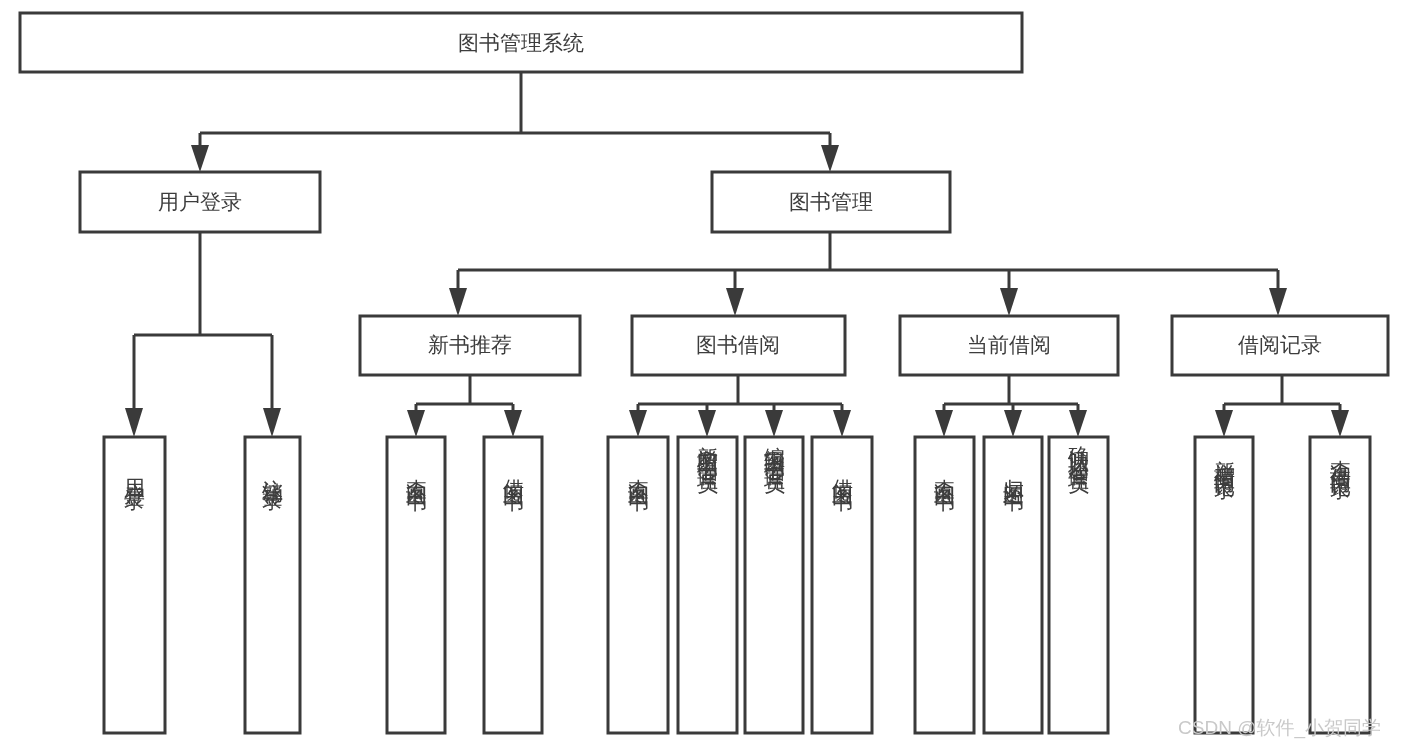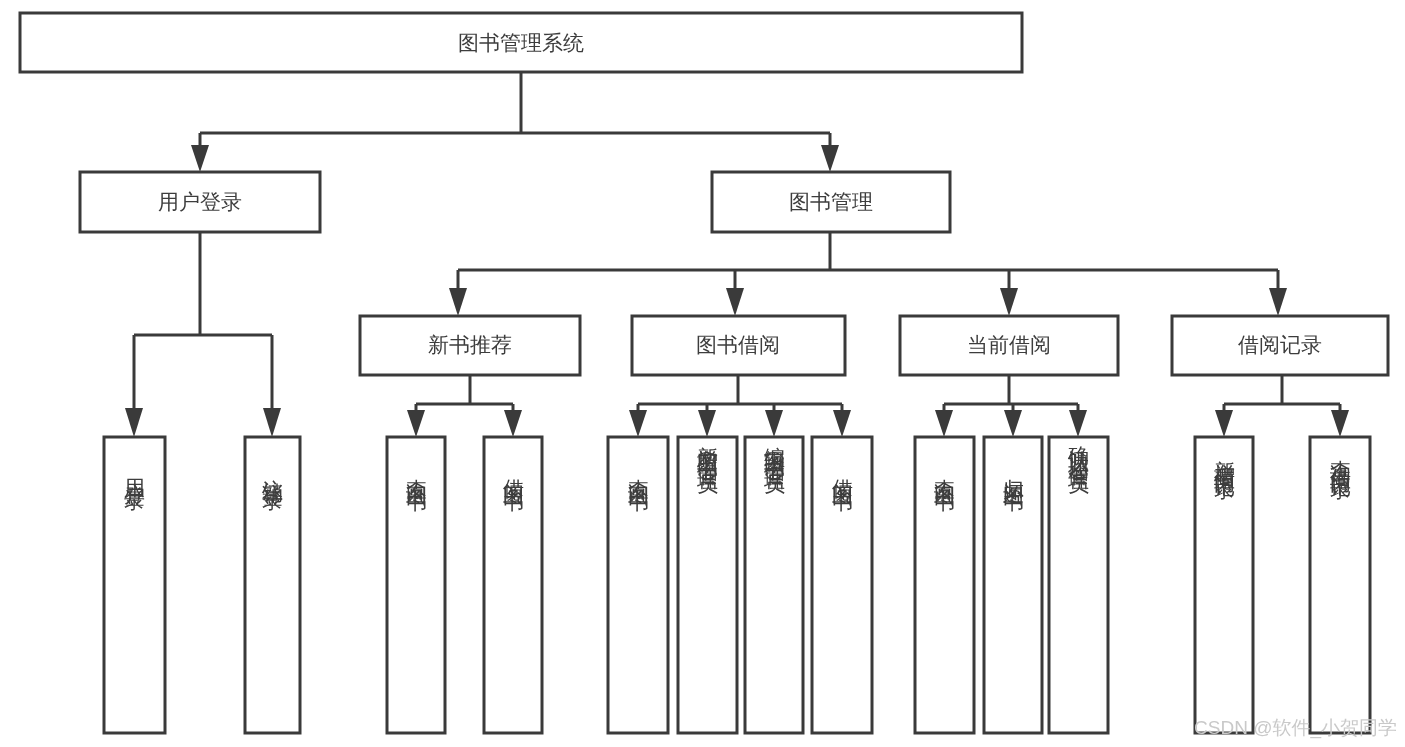--- a/index.html
+++ b/index.html
@@ -52,21 +52,21 @@
     stroke-width: 3;
     fill: none;
     stroke-linecap: butt;
   }
   .arrow-head {
     fill: #3a3a3a;
     stroke: none;
   }
   .watermark {
     position: absolute;
-    right: 8px;
+    right: 24px;
     bottom: 6px;
     font-family: "Liberation Sans", "DejaVu Sans", sans-serif;
     font-size: 19px;
     color: #c9c9c9;
     white-space: nowrap;
     user-select: none;
     margin-left: 46px;
   }
 </style>
 </head>

